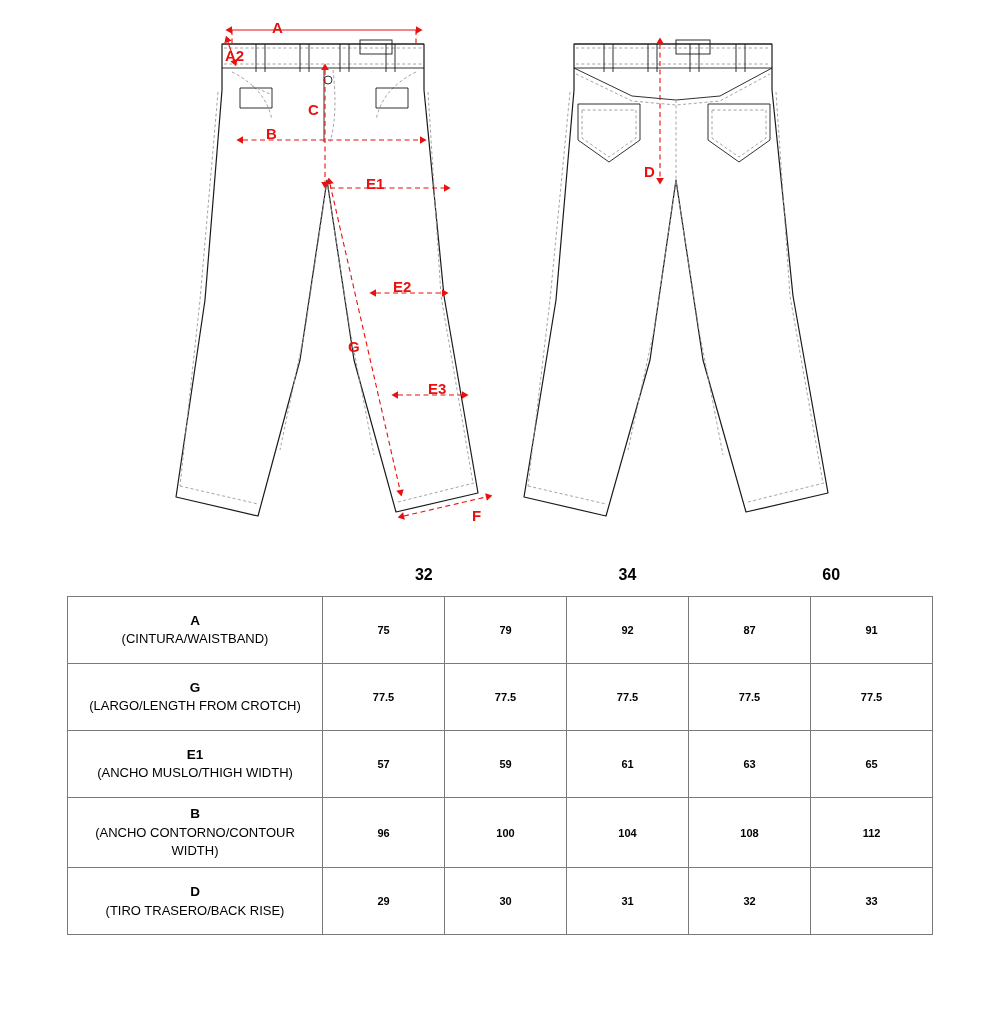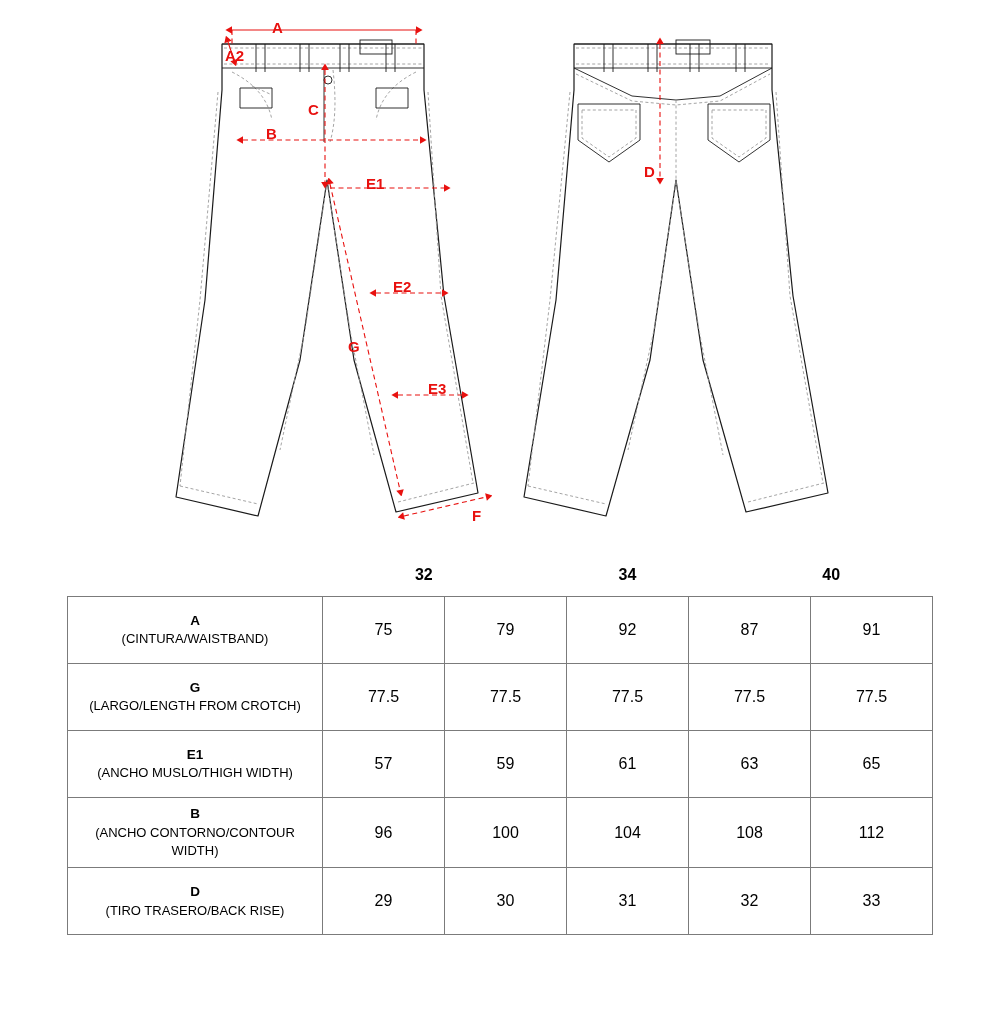--- a/index.html
+++ b/index.html
@@ -84,22 +84,22 @@
   td.label-cell .code {
     font-weight: bold;
     font-size: 13.5px;
     display: block;
   }
   td.label-cell .desc {
     font-size: 13px;
     display: block;
   }
   table#size-table td.value-cell {
-    font-weight: normal;
-    font-size: 16px;
+    font-weight: bold;
+    font-size: 11px;
   }
 </style>
 </head>
 <body>
 
 <div id="page">
 
   <div id="drawing">
     <svg width="1000" height="545" viewBox="0 0 1000 545" xmlns="http://www.w3.org/2000/svg">
       <defs>
@@ -225,21 +225,21 @@
     <span class="marker" style="left:420px; top:381px;margin-left:8px;">E3</span>
     <span class="marker" style="left:472px; top:508px;">F</span>
 
     <span class="marker" style="left:644px; top:164px;">D</span>
   </div>
 
   <div id="size-header">
     <div class="lbl-spacer"></div>
     <div class="size-cell">32</div>
     <div class="size-cell">34</div>
-    <div class="size-cell">40</div>
+    <div class="size-cell">60</div>
   </div>
 
   <table id="size-table">
     <tbody>
       <tr>
         <td class="label-cell">
           <span class="code">A</span>
           <span class="desc">(CINTURA/WAISTBAND)</span>
         </td>
         <td class="value-cell">75</td>

